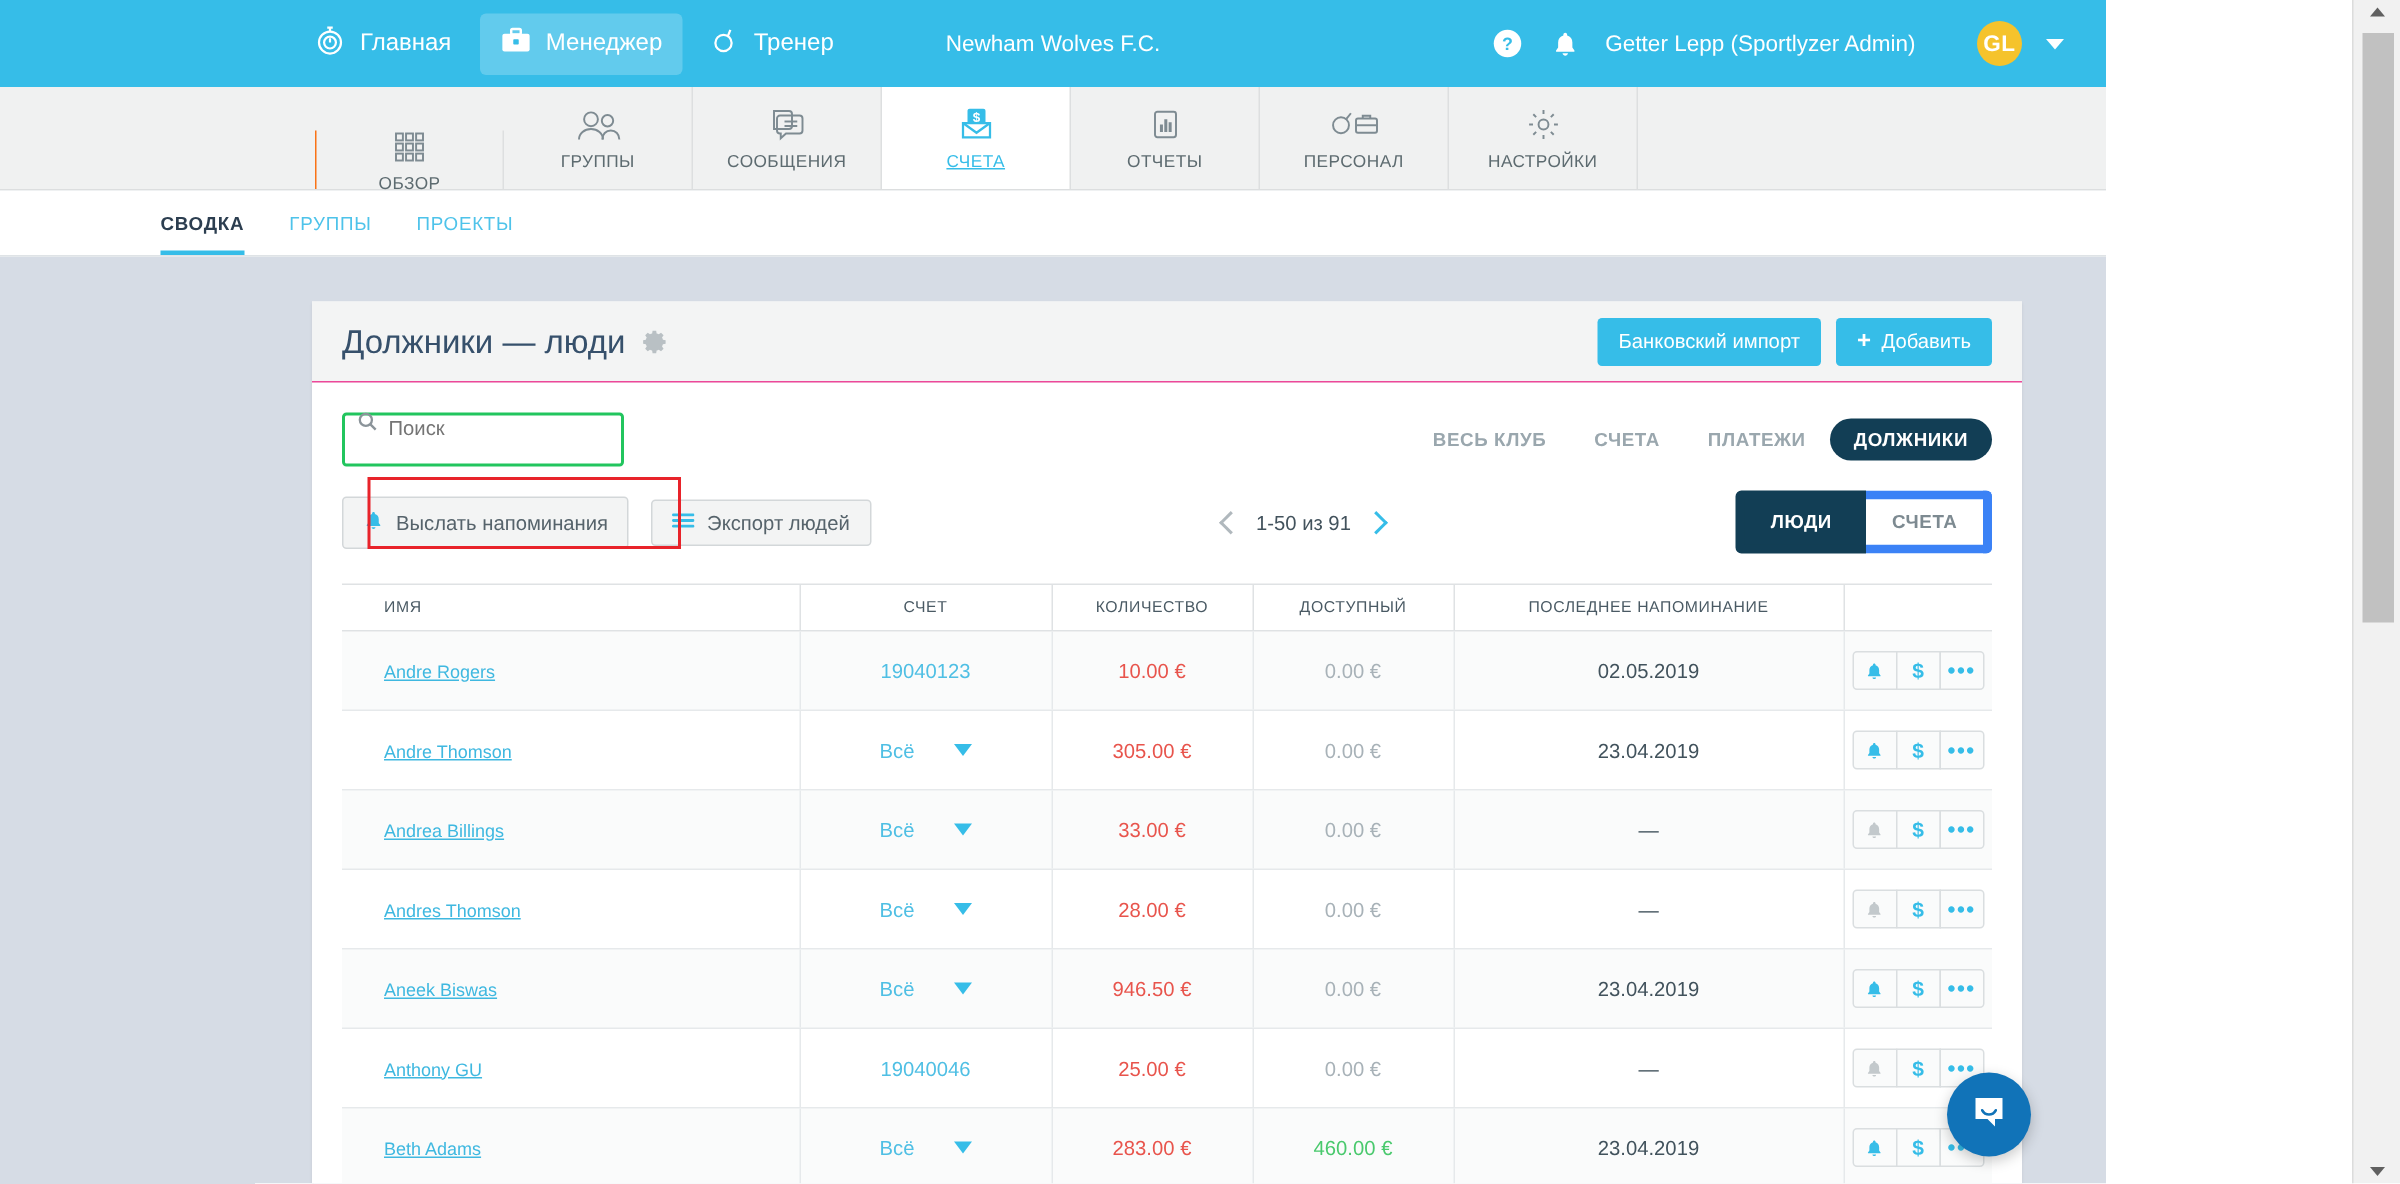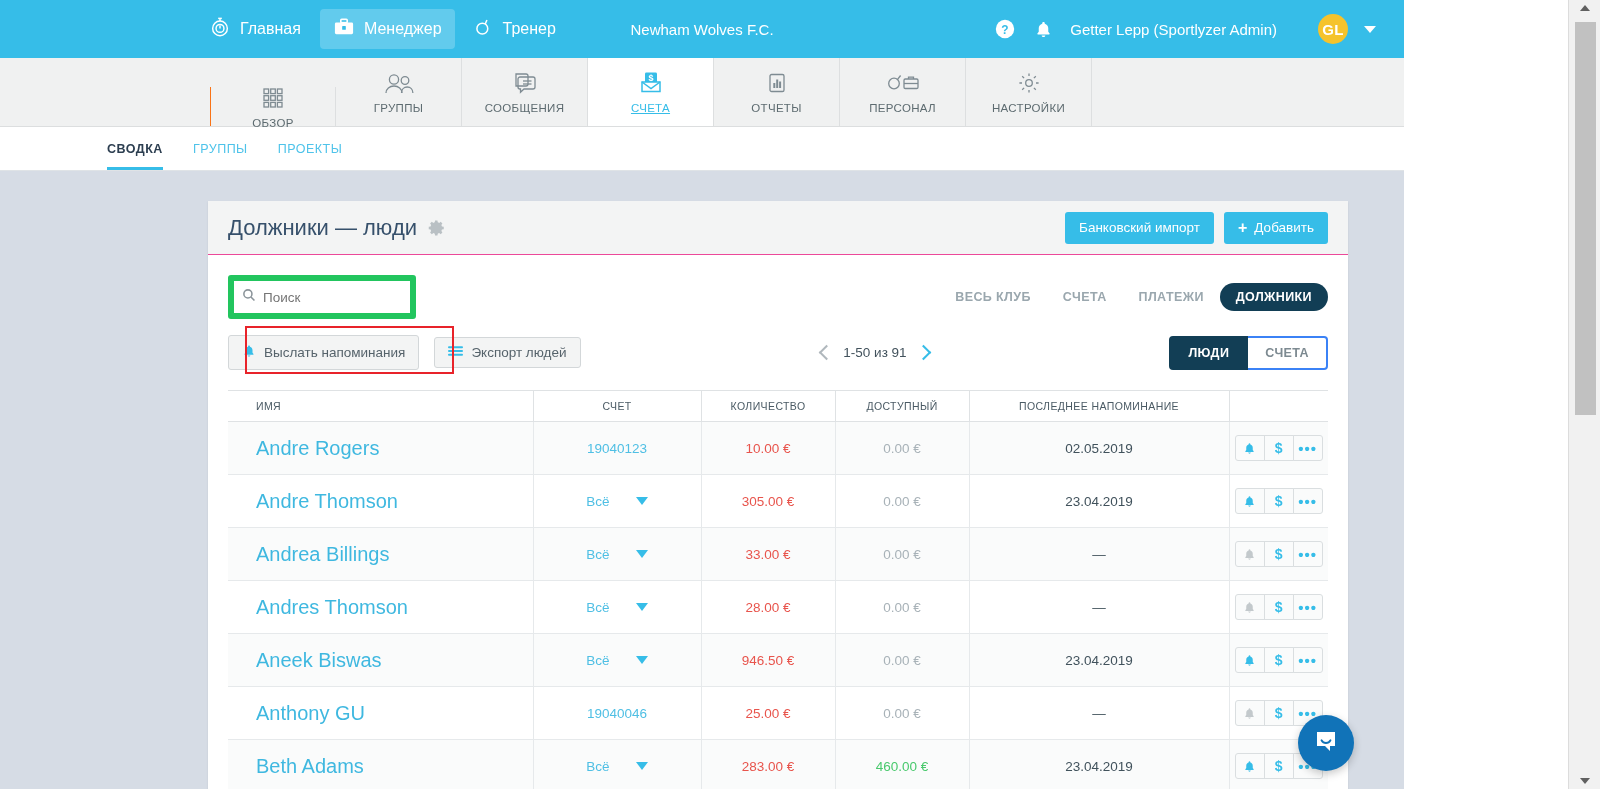--- a/index.html
+++ b/index.html
@@ -101,22 +101,22 @@
     background: #36bde8; color: #ffffff; border: none; border-radius: 3px;
     font-size: 13.5px; padding: 8px 14px; cursor: pointer;
     font-family: "Liberation Sans", sans-serif; display:flex; align-items:center; gap:7px;justify-content:flex-end;
   }
   .plus-glyph { font-size: 16px; font-weight: bold; line-height: 1; }
 
   
   .toolbar { padding: 20px 20px 0 20px; position: relative; }
   .toolbar-row1 { display: flex; align-items: center; }
   .search-wrap {
-    width: 188px; height: 30px; border: 6px solid #22c55e; border-radius: 3px;
-    display: flex; align-items: center; padding: 16px 8px; gap: 7px; background:#fff;
+    width: 188px; height: 30px; border: 2px solid #22c55e; border-radius: 3px;
+    display: flex; align-items: flex-end; padding: 16px 8px; gap: 7px; background:#fff;
   }
   .search-input {
     border: none; outline: none; font-size: 13.5px; color: #8b949a; width: 100%;
     font-family: "Liberation Sans", sans-serif; background: transparent;
   }
   .filter-tabs { margin-left: auto; display: flex; align-items: center; gap: 0; }
   .filter-tab {
     font-size: 12.5px; letter-spacing: .4px; color: #9aa7ae; padding: 7px 16px;
     cursor: pointer; font-weight: bold;
   }
@@ -138,42 +138,42 @@
     border: 2px solid #e8232a; pointer-events: none;
   }
   .pager { margin: 0 auto; display: flex; align-items: center; gap: 11px; }
   .pager-label { font-size: 13.5px; color: #42525c; }
   .chev { width: 11px; height: 11px; border-top: 2px solid; border-right: 2px solid; cursor:pointer;}
   .chev.left { transform: rotate(-135deg); color: #b0b8bd; }
   .chev.right { transform: rotate(45deg); color: #36bde8; }
   .seg-group { display: flex; }
   .seg {
     font-size: 12.5px; letter-spacing: .4px; font-weight: bold; padding: 8px 17px;
-    cursor: pointer; border: 2px solid #3b82f6;
+    cursor: pointer; border: 6px solid #3b82f6;
   }
   .seg.active { background: #123e55; color: #ffffff; border-color:#123e55; border-radius: 4px 0 0 4px; }
   .seg.inactive { background: #ffffff; color: #7d8a91; border-left: none; border-radius: 0 4px 4px 0; }
 
   
   table.grid { width: 100%; border-collapse: collapse; margin-top: 20px; }
   table.grid th {
     font-size: 10.5px; color: #4a5a64; font-weight: normal; letter-spacing: .4px;
     padding: 9px 0; border-bottom: 1px solid #dfe2e4; border-top: 1px solid #dfe2e4;
     text-align: center; background: #ffffff;
   }
   table.grid th.c-name { text-align: left; padding-left: 28px; }
   table.grid th.divider { border-left: 1px solid #dfe2e4; }
   table.grid td {
     font-size: 13.5px; padding: 13px 0; text-align: center;
     border-bottom: 1px solid #e6e9eb; color: #41525c;
   }
   table.grid tr.alt td { background: #fafbfb; }
   table.grid td.c-name { text-align: left; padding-left: 28px; }
   table.grid td.divider { border-left: 1px solid #e6e9eb; }
-  .name-link { color: #3fb8e0; cursor: pointer; font-size: 20px; }
+  .name-link { color: #3fb8e0; text-decoration: underline; cursor: pointer; font-size: 12px; }
   .inv-link { color: #4fbfe4; cursor: pointer; }
   .acct-all { display:flex; align-items:center; justify-content:center; gap: 26px; }
   .acct-all .lbl { color: #4fbfe4; }
   .tri-down {
     width: 0; height: 0; border-left: 6px solid transparent; border-right: 6px solid transparent;
     border-top: 8px solid #36bde8; cursor: pointer;
   }
   .amt-red { color: #e8544c; }
   .amt-zero { color: #a8b2b8; }
   .amt-green { color: #49c96d; }

